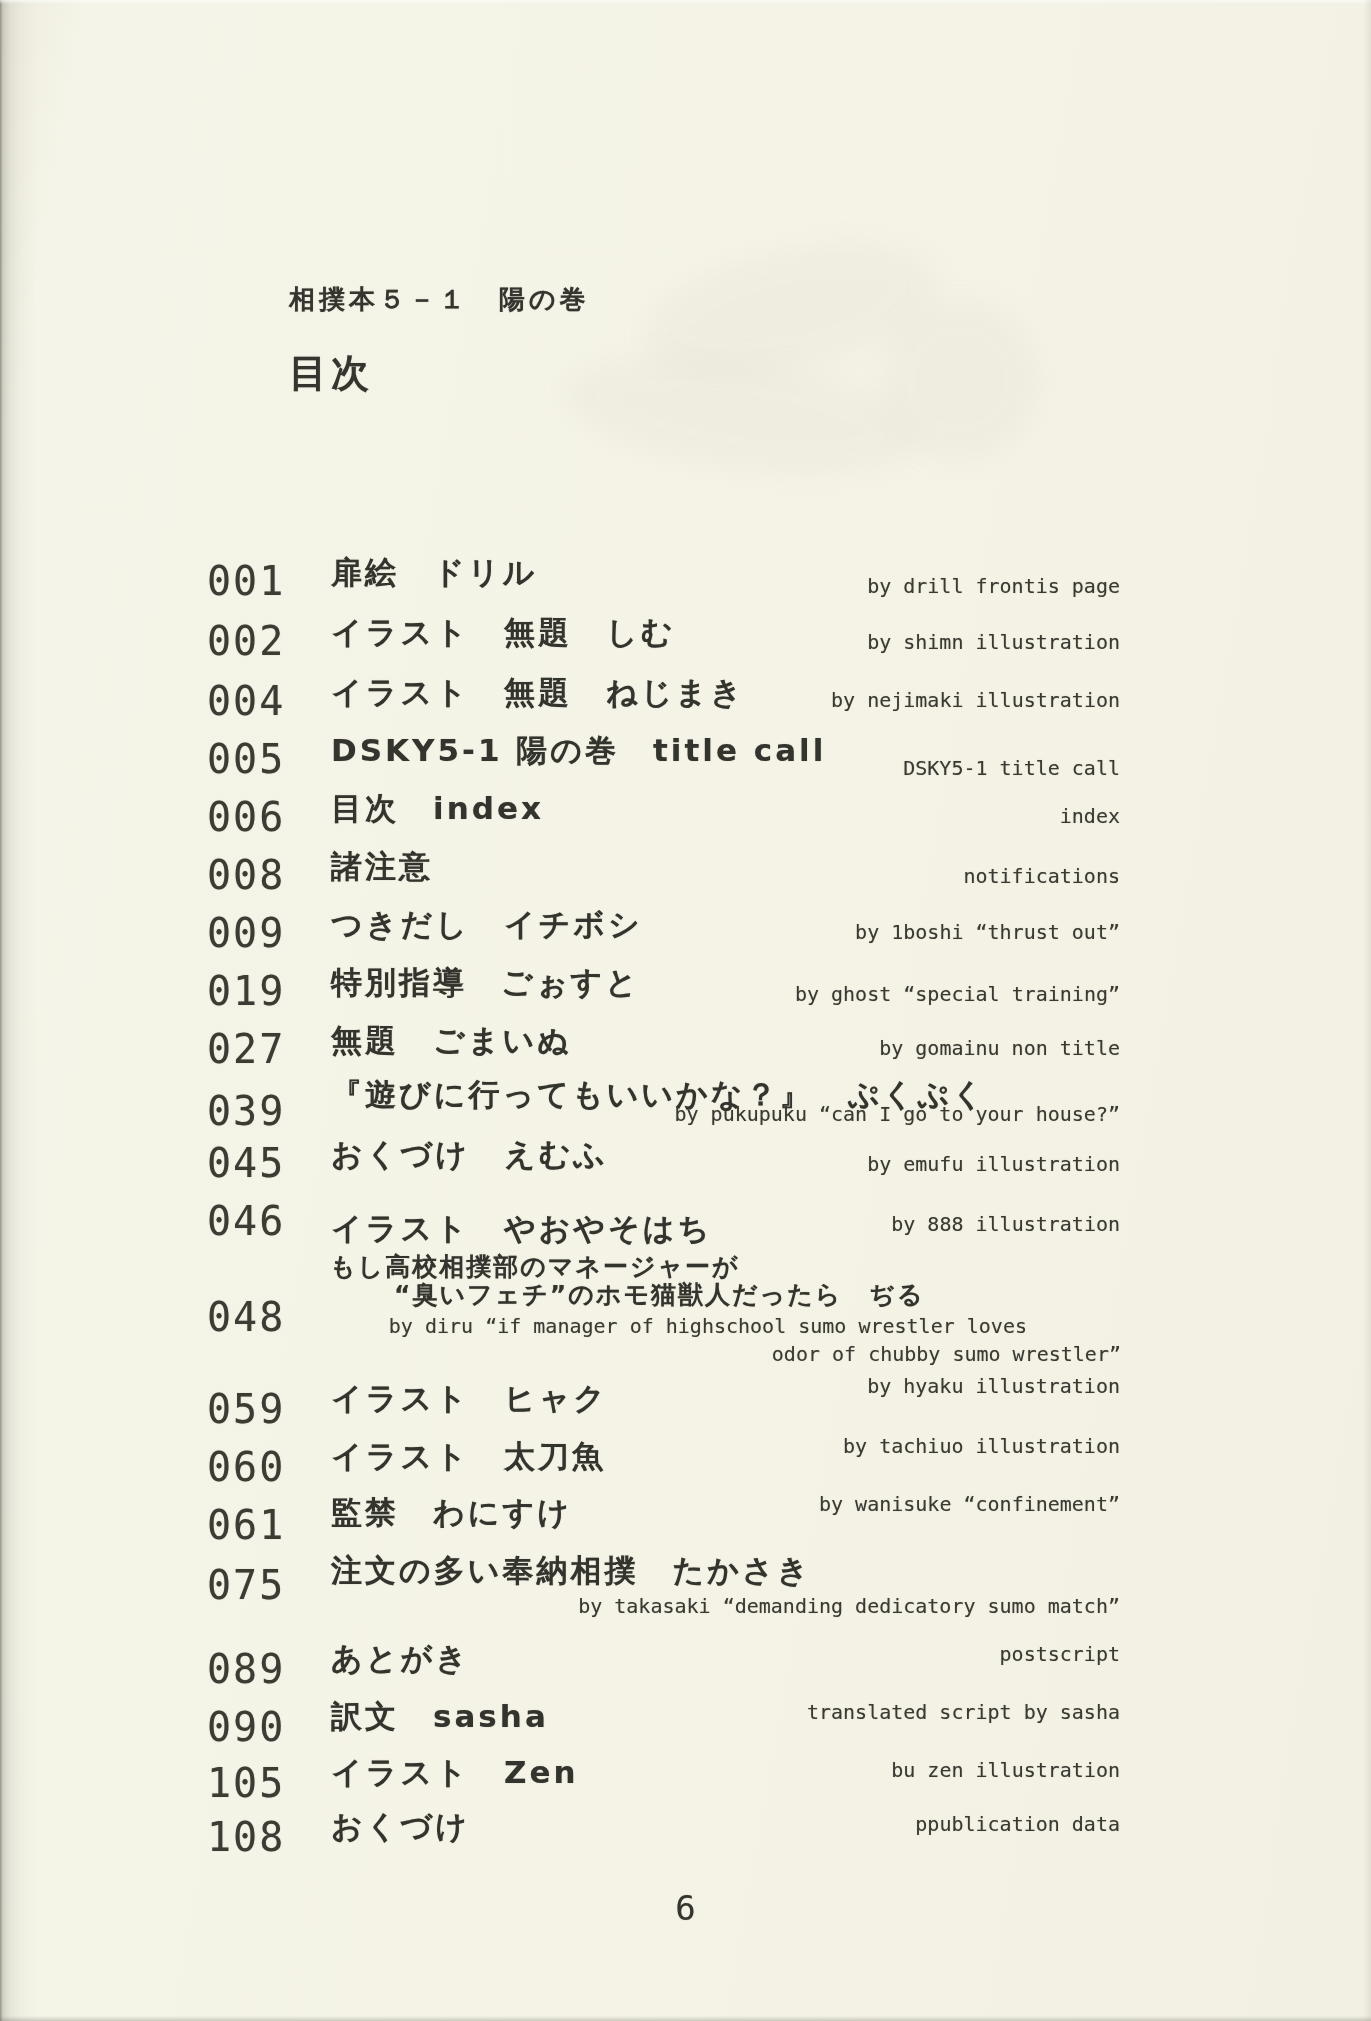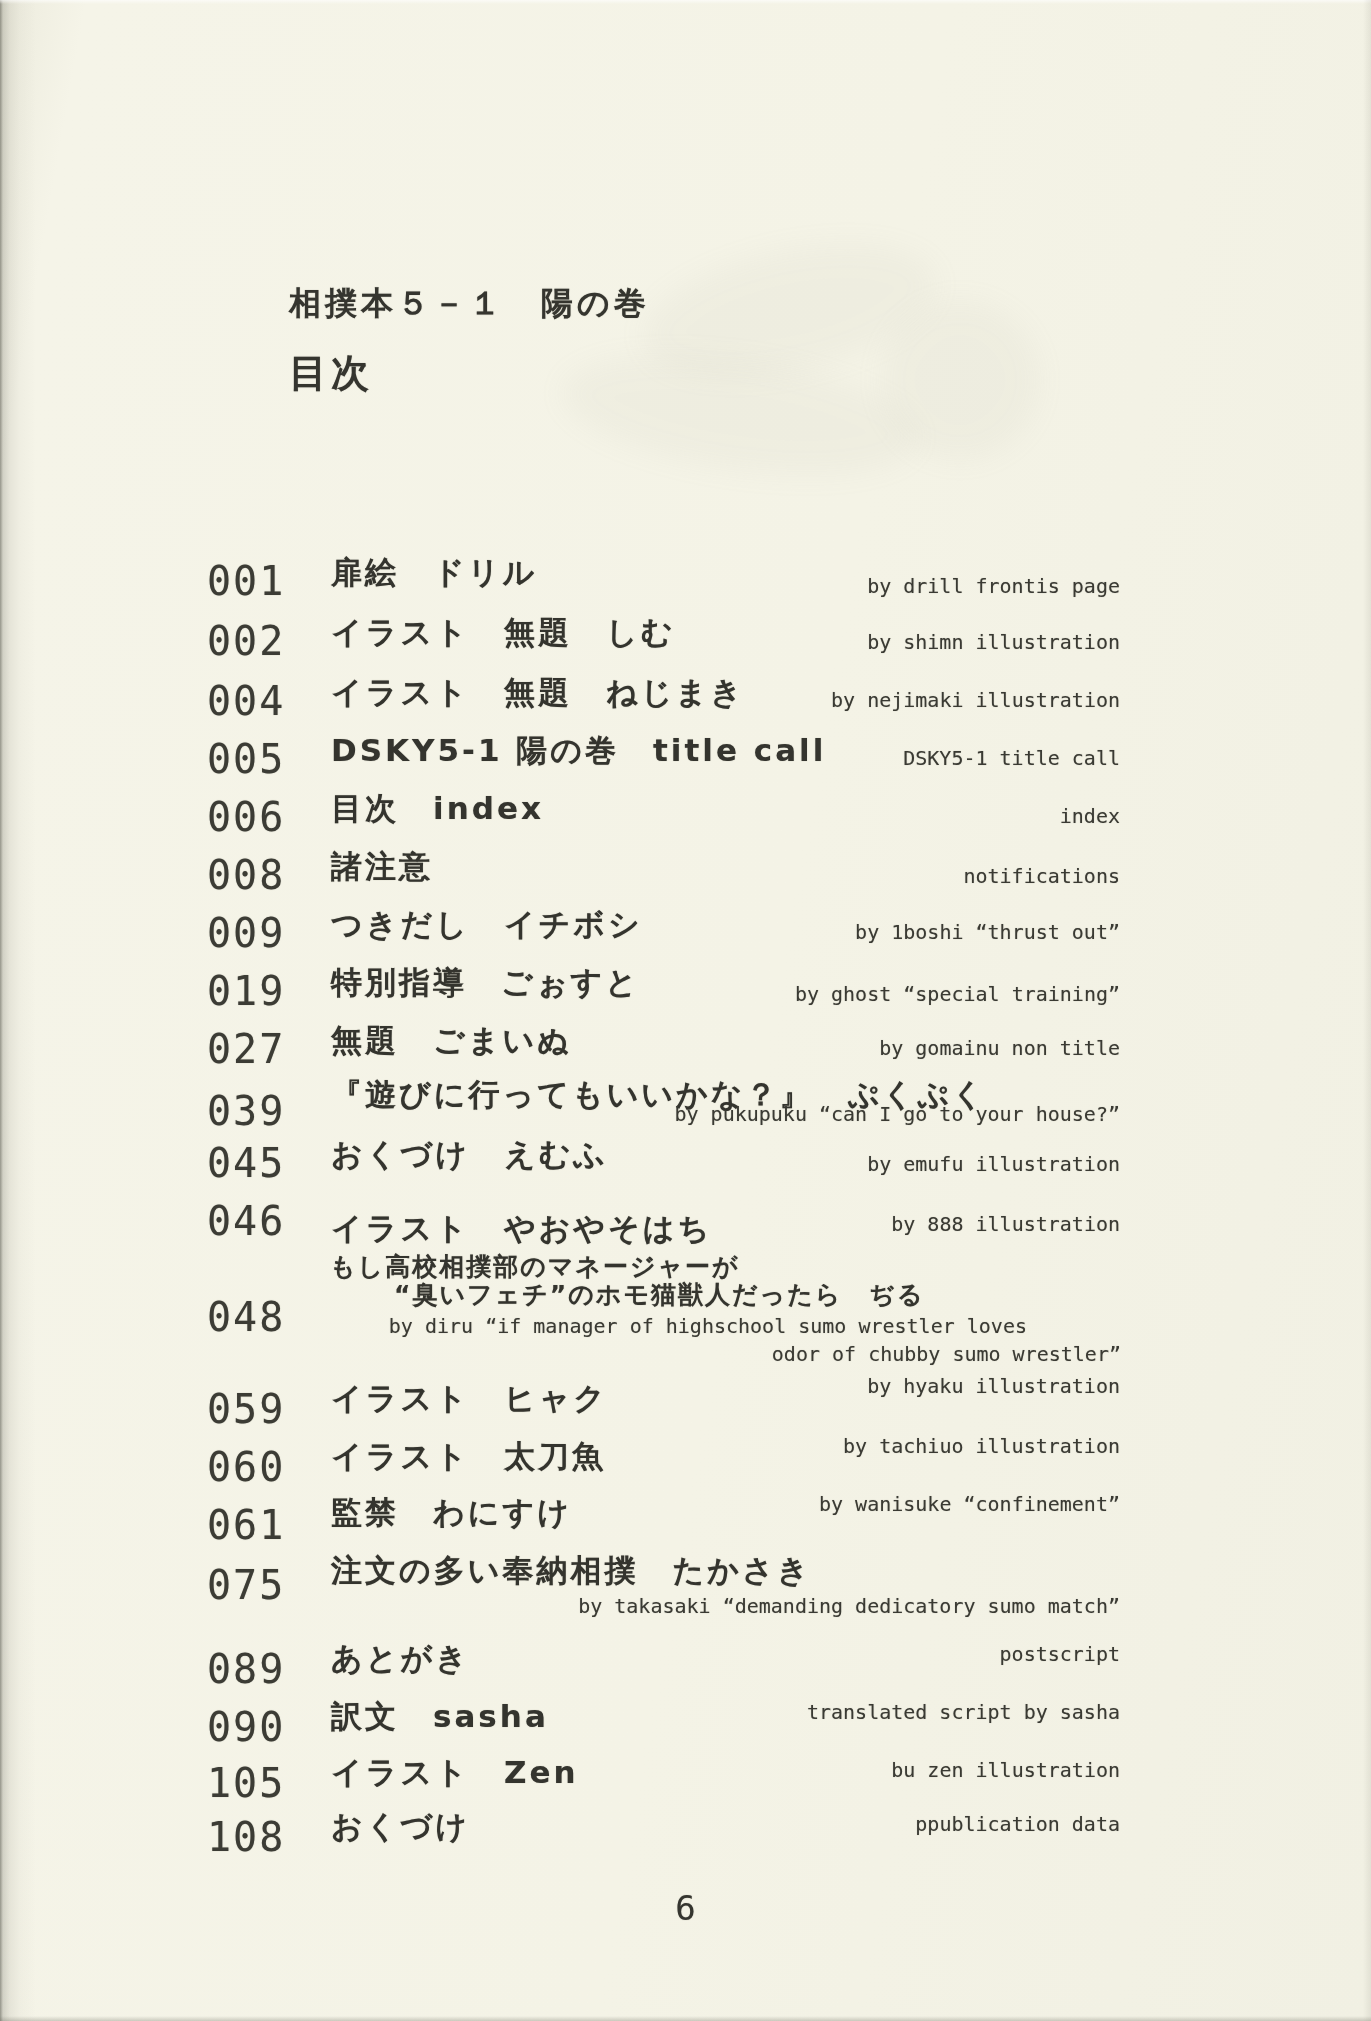--- a/index.html
+++ b/index.html
@@ -26,21 +26,21 @@
   
   .ghost{position:absolute;border-radius:50%;filter:blur(14px);background:#a9a896;opacity:.07;pointer-events:none;}
   .ghost.g1{left:640px;top:250px;width:300px;height:120px;transform:rotate(-12deg);}
   .ghost.g2{left:560px;top:360px;width:360px;height:110px;transform:rotate(8deg);}
   .ghost.g3{left:880px;top:300px;width:160px;height:160px;}
 
   .dotmx{font-family:"DejaVu Sans Mono","Liberation Mono",monospace;}
 
   #header-title{
     position:absolute;left:289px;top:282px;
-    font-size:32px;letter-spacing:4px;font-weight:bold;
+    font-size:26px;letter-spacing:4px;font-weight:bold;
     text-shadow:0 0 1px rgba(55,55,45,.45);
   }
   #header-subtitle{
     position:absolute;left:289px;top:348px;
     font-size:38px;letter-spacing:4px;font-weight:bold;
     text-shadow:0 0 1px rgba(55,55,45,.45);
   }
   .row{position:absolute;left:0;width:100%;height:0;}
   .num{
     position:absolute;left:207px;
@@ -91,21 +91,21 @@
         <span class="en" style="top: 18px;">by shimn illustration</span>
       </div>
       <div class="row" style="top: 672px;">
         <span class="num dotmx" style="top: 6px;">004</span>
         <span class="jp" style="top: 0px;">イラスト　無題　ねじまき</span>
         <span class="en" style="top: 16px;">by nejimaki illustration</span>
       </div>
       <div class="row" style="top: 730px;">
         <span class="num dotmx" style="top: 6px;">005</span>
         <span class="jp" style="top: 0px;">DSKY5-1 陽の巻　title call</span>
-        <span class="en" style="top: 16px;">DSKY5-1 title call</span>
+        <span class="en" style="top: 26px;">DSKY5-1 title call</span>
       </div>
       <div class="row" style="top: 788px;">
         <span class="num dotmx" style="top: 6px;">006</span>
         <span class="jp" style="top: 0px;">目次　index</span>
         <span class="en" style="top: 16px;">index</span>
       </div>
       <div class="row" style="top: 846px;">
         <span class="num dotmx" style="top: 6px;">008</span>
         <span class="jp" style="top: 0px;">諸注意</span>
         <span class="en" style="top: 18px;">notifications</span>

